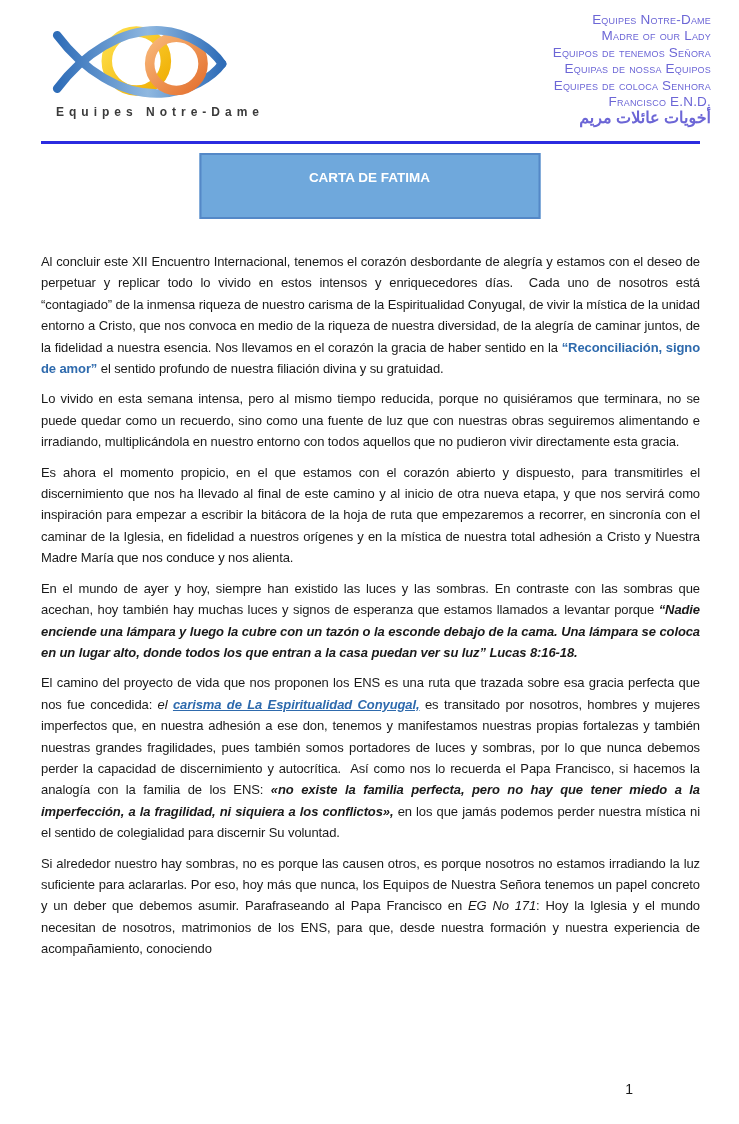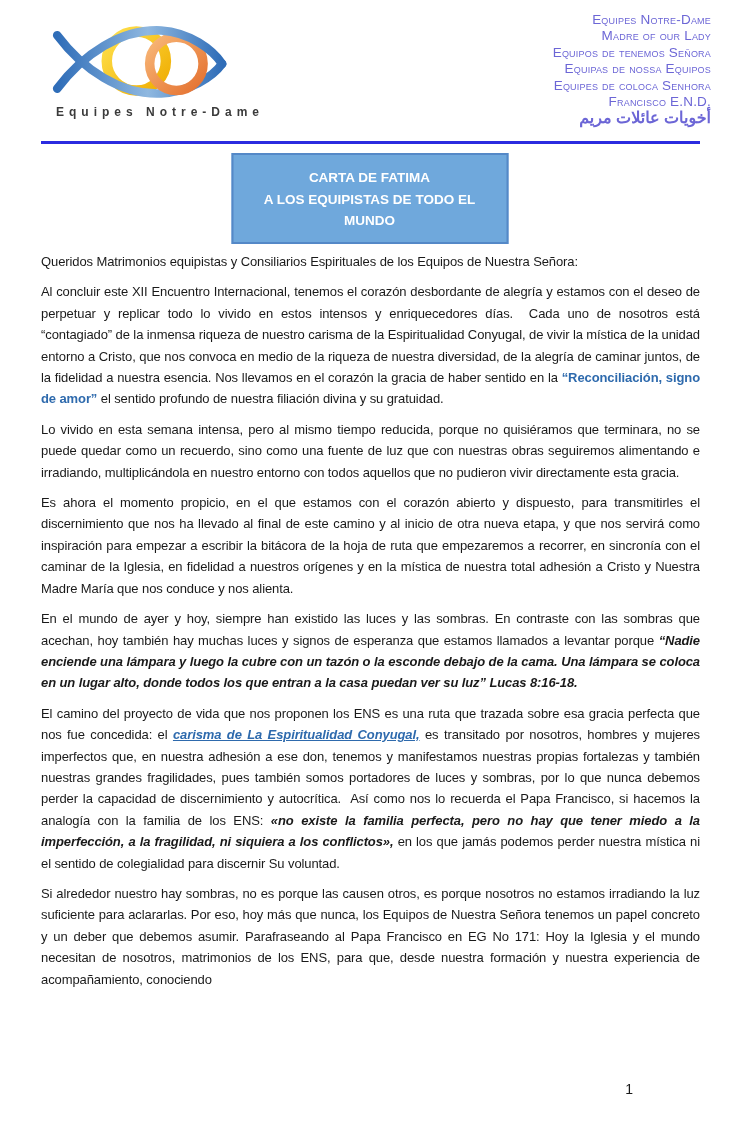--- a/index.html
+++ b/index.html
@@ -22,37 +22,37 @@
     font-variant:small-caps; letter-spacing:0.2px;
   }
   .org-line.arabic { font-variant:normal; font-size:16px; font-weight:bold; letter-spacing:0; }
   .divider {
     position:absolute; top:141px; left:41px; width:659px; height:0;
     border-top:3px solid var(--divider-blue,#2b2be0);
   }
   
   .title-box {
     position:absolute; top:153px; left:50%; transform:translateX(-50%);
-    width:277px; box-sizing:border-box;
+    width:341px; box-sizing:border-box;
     background:var(--title-box-fill,#6fa8dc);
     border:2px solid var(--title-box-border,#5488c7);
-    padding:12px 6px 10px; text-align:center;
+    padding:12px 6px 28px; text-align:center;
     color:var(--title-text,#ffffff); font-weight:bold;
     font-size:13.5px; line-height:21.5px;
   }
   
   .content {
     position:absolute; top:251px; left:41px; width:659px;
     color:var(--body-text,#1a1a1a);
     font-size:13px; line-height:21.4px; letter-spacing:-0.1px;
   }
   .para { margin:0 0 9px 0; text-align:justify; white-space:pre-wrap; }
   .salutation { text-align:left; }
   .seg-normal { }
-  .seg-italic { }
+  .seg-italic { font-style:italic; }
   .seg-bold-italic { font-weight:bold; font-style:italic; }
   .seg-blue-bold { font-weight:bold; color:var(--accent-blue,#2e6aad); }
   .seg-blue-bold-italic { font-weight:bold; font-style:italic; color:var(--accent-blue,#2e6aad);text-decoration:underline; }
   
   .page-number {
     position:absolute; top:1081px; right:106px;
     font-size:14px; color:var(--body-text,#1a1a1a);
   }
 </style>
 </head>
@@ -93,25 +93,23 @@
         <div class="org-line">Equipes de coloca Senhora</div>
         <div class="org-line">Francisco E.N.D.</div>
         <div class="org-line arabic">أخويات عائلات مريم</div>
       </div>
   </div>
 
   <div class="divider"></div>
 
   <div class="title-box">
       <div class="title-line">CARTA DE FATIMA</div>
-      <div class="title-line">A LOS EQUIPISTAS DE TODO EL MUNDO</div>
     </div>
 
   <div class="content">
-    <p class="para salutation">Queridos Matrimonios equipistas y Consiliarios Espirituales de los Equipos de Nuestra Señora:</p>
     <div>
         <p class="para"><span class="seg-normal">Al concluir este XII Encuentro Internacional, tenemos el corazón desbordante de alegría y estamos con el deseo de perpetuar y replicar todo lo vivido en estos intensos y enriquecedores días.  Cada uno de nosotros está “contagiado” de la inmensa riqueza de nuestro carisma de la Espiritualidad Conyugal, de vivir la mística de la unidad entorno a Cristo, que nos convoca en medio de la riqueza de nuestra diversidad, de la alegría de caminar juntos, de la fidelidad a nuestra esencia. Nos llevamos en el corazón la gracia de haber sentido en la </span><span class="seg-blue-bold">“Reconciliación, signo de amor”</span><span class="seg-normal"> el sentido profundo de nuestra filiación divina y su gratuidad.</span></p>
         <p class="para"><span class="seg-normal">Lo vivido en esta semana intensa, pero al mismo tiempo reducida, porque no quisiéramos que terminara, no se puede quedar como un recuerdo, sino como una fuente de luz que con nuestras obras seguiremos alimentando e irradiando, multiplicándola en nuestro entorno con todos aquellos que no pudieron vivir directamente esta gracia.</span></p>
         <p class="para"><span class="seg-normal">Es ahora el momento propicio, en el que estamos con el corazón abierto y dispuesto, para transmitirles el discernimiento que nos ha llevado al final de este camino y al inicio de otra nueva etapa, y que nos servirá como inspiración para empezar a escribir la bitácora de la hoja de ruta que empezaremos a recorrer, en sincronía con el caminar de la Iglesia, en fidelidad a nuestros orígenes y en la mística de nuestra total adhesión a Cristo y Nuestra Madre María que nos conduce y nos alienta.</span></p>
         <p class="para"><span class="seg-normal">En el mundo de ayer y hoy, siempre han existido las luces y las sombras. En contraste con las sombras que acechan, hoy también hay muchas luces y signos de esperanza que estamos llamados a levantar porque </span><span class="seg-bold-italic">“Nadie enciende una lámpara y luego la cubre con un tazón o la esconde debajo de la cama. Una lámpara se coloca en un lugar alto, donde todos los que entran a la casa puedan ver su luz” Lucas 8:16-18.</span></p>
         <p class="para"><span class="seg-normal">El camino del proyecto de vida que nos proponen los ENS es una ruta que trazada sobre esa gracia perfecta que nos fue concedida: </span><span class="seg-italic">el </span><span class="seg-blue-bold-italic">carisma de La Espiritualidad Conyugal,</span><span class="seg-normal"> es transitado por nosotros, hombres y mujeres imperfectos que, en nuestra adhesión a ese don, tenemos y manifestamos nuestras propias fortalezas y también nuestras grandes fragilidades, pues también somos portadores de luces y sombras, por lo que nunca debemos perder la capacidad de discernimiento y autocrítica.  Así como nos lo recuerda el Papa Francisco, si hacemos la analogía con la familia de los ENS: </span><span class="seg-bold-italic">«no existe la familia perfecta, pero no hay que tener miedo a la imperfección, a la fragilidad, ni siquiera a los conflictos»,</span><span class="seg-normal"> en los que jamás podemos perder nuestra mística ni el sentido de colegialidad para discernir Su voluntad.</span></p>
         <p class="para"><span class="seg-normal">Si alrededor nuestro hay sombras, no es porque las causen otros, es porque nosotros no estamos irradiando la luz suficiente para aclararlas. Por eso, hoy más que nunca, los Equipos de Nuestra Señora tenemos un papel concreto y un deber que debemos asumir. Parafraseando al Papa Francisco en </span><span class="seg-italic">EG No 171</span><span class="seg-normal">: Hoy la Iglesia y el mundo necesitan de nosotros, matrimonios de los ENS, para que, desde nuestra formación y nuestra experiencia de acompañamiento, conociendo</span></p>
       </div>
   </div>
 

